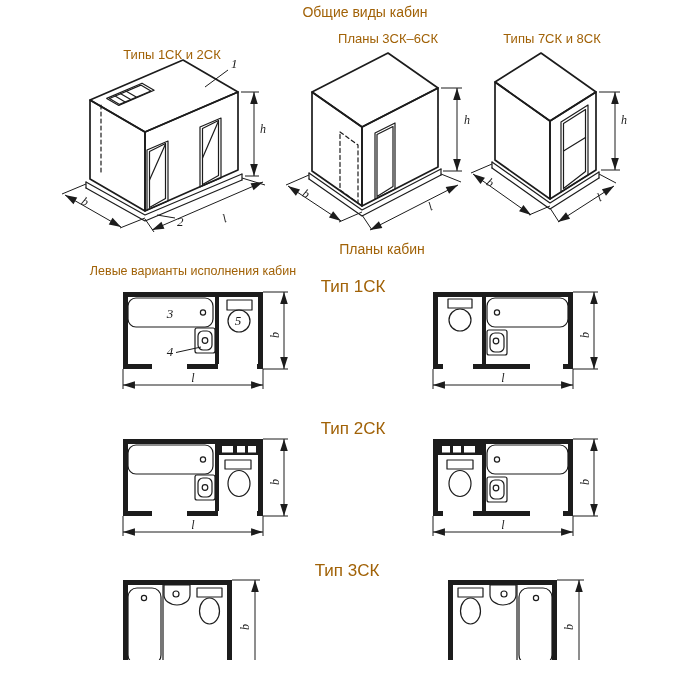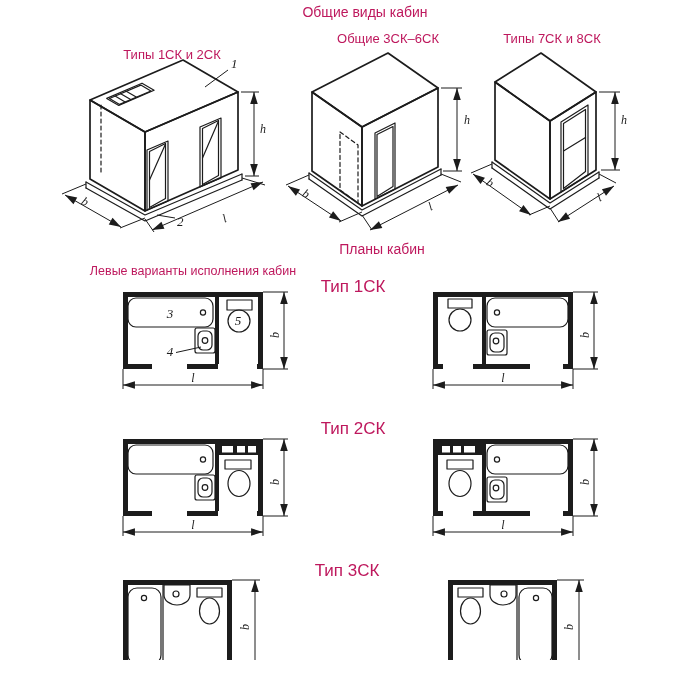--- a/index.html
+++ b/index.html
@@ -1,17 +1,17 @@
 <!DOCTYPE html>
 <html><head>
 <meta charset="utf-8">
 <style>
   html,body{margin:0;padding:0;background:#ffffff;}
   .page{position:relative;width:700px;height:660px;background:#ffffff;overflow:hidden;
-        font-family:"Liberation Sans",sans-serif;color:#be185d;}
+        font-family:"Liberation Sans",sans-serif;color:#a16207;}
   .lbl{position:absolute;transform:translateX(-50%);white-space:nowrap;}
   .t-main{font-size:14px;}
   .t-sub{font-size:13px;}
   .t-col{font-size:12.5px;}
   .t-type{font-size:17px;}
   svg{position:absolute;overflow:visible;}
   .s{stroke:#1c1c1c;stroke-width:1.7;fill:none;stroke-linejoin:round;stroke-linecap:round;}
   .s2{stroke:#1c1c1c;stroke-width:1.2;fill:none;stroke-linejoin:round;stroke-linecap:round;}
   .dim{stroke:#1c1c1c;stroke-width:1;fill:none;}
   .wall{fill:#1c1c1c;stroke:none;}
@@ -20,21 +20,21 @@
   svg text{font-family:"Liberation Serif",serif;font-style:italic;font-size:12px;fill:#1c1c1c;}
   svg text.co{font-size:13px;}
 </style>
 </head>
 <body>
 
 <div class="page">
 
   <div class="lbl t-main" style="left:365px;top:4px;">Общие виды кабин</div>
   <div class="lbl t-sub" style="left:172px;top:47px;">Типы 1СК и 2СК</div>
-  <div class="lbl t-sub" style="left:388px;top:31px;">Общие 3СК–6СК</div>
+  <div class="lbl t-sub" style="left:388px;top:31px;">Планы 3СК–6СК</div>
   <div class="lbl t-sub" style="left:552px;top:31px;">Типы 7СК и 8СК</div>
   <div class="lbl t-main" style="left:354px;top:241px;margin-left:28px;">Планы кабин</div>
   <div class="lbl t-col" style="left:193px;top:264px;">Левые варианты исполнения кабин</div>
   <div class="lbl t-type" style="left:353px;top:277px;">Тип 1СК</div>
   <div class="lbl t-type" style="left:353px;top:419px;">Тип 2СК</div>
   <div class="lbl t-type" style="left:347px;top:561px;">Тип 3СК</div>
 
   <svg style="left:58px;top:48px" width="235" height="190" viewBox="0 0 235 190">
     <defs>
       <marker id="arr" viewBox="0 0 12 8" markerWidth="13" markerHeight="9" refX="11.5" refY="4" orient="auto-start-reverse">

